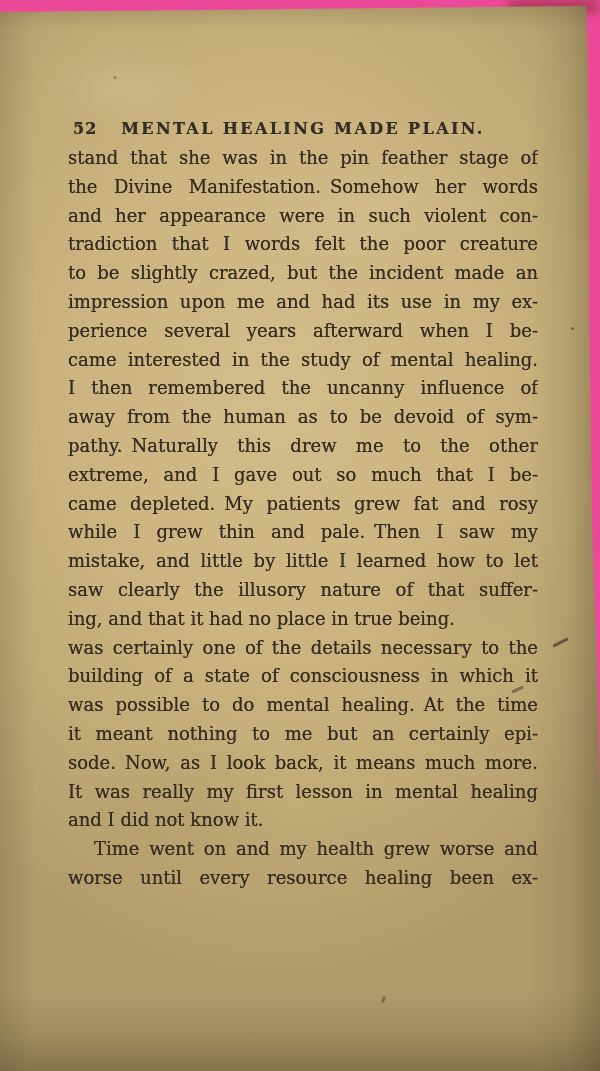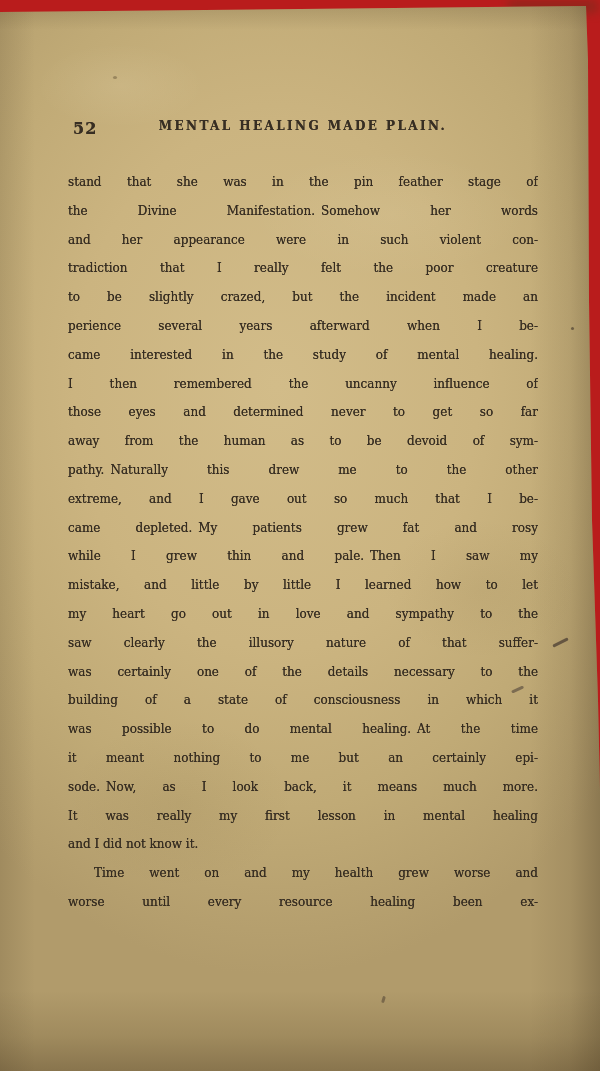--- a/index.html
+++ b/index.html
@@ -1,21 +1,21 @@
 <!DOCTYPE html>
 <html><head>
 <meta charset="utf-8">
 <style>
   html, body { margin: 0; padding: 0; background: #1a1612; }
 
   .scan {
     position: relative;
     width: 600px;
     height: 1071px;
-    background: #b91c1c;
+    background: #ec4899;
     overflow: hidden;
     font-family: "DejaVu Serif", "Liberation Serif", serif;
   }
 
   
   .corner-smudge {
     position: absolute;
     top: 0; right: 2px;
     width: 90px; height: 13px;
     background: #6e2f1c;
@@ -61,32 +61,32 @@
     z-index: 3;
   }
   .page-number {
     position: absolute; left: 5px; top: 0;
     font-size: 16px; font-weight: bold; letter-spacing: 1px;
     text-shadow: 0 0 .6px rgba(55,46,35,.8);
   }
   .running-title {
     position: absolute; left: 50%; top: 0;
     transform: translateX(-50%);
-    font-size: 12px; font-weight: bold; letter-spacing: 2.4px;
+    font-size: 16px; font-weight: bold; letter-spacing: 2.4px;
     white-space: nowrap;
     text-shadow: 0 0 .6px rgba(55,46,35,.8);
   }
 
   .body-text {
     position: absolute;
-    top: 168px; left: 68px;
+    top: 144px; left: 68px;
     width: 470px;
     z-index: 3;
     color: #352c21;
-    font-size: 12px;
+    font-size: 18px;
     text-shadow: 0 0 .6px rgba(53,44,33,.85);
   }
   .text-line {
     height: 28.8px;
     line-height: 28.8px;
     text-align: justify;
     text-align-last: justify;
     overflow: hidden;
     white-space: nowrap0; 
   }
@@ -130,34 +130,34 @@
     <div class="running-head">
       <span class="page-number">52</span>
       <span class="running-title">MENTAL HEALING MADE PLAIN.</span>
     </div>
 
     <div class="body-text">
         <div>
           <div class="text-line">stand that she was in the pin feather stage of</div>
           <div class="text-line">the Divine Manifestation. Somehow her words</div>
           <div class="text-line">and her appearance were in such violent con-</div>
-          <div class="text-line">tradiction that I really felt the poor creature</div>
+          <div class="text-line">tradiction that I words felt the poor creature</div>
           <div class="text-line">to be slightly crazed, but the incident made an</div>
+          <div class="text-line">impression upon me and had its use in my ex-</div>
           <div class="text-line">perience several years afterward when I be-</div>
           <div class="text-line">came interested in the study of mental healing.</div>
           <div class="text-line">I then remembered the uncanny influence of</div>
-          <div class="text-line">those eyes and determined never to get so far</div>
           <div class="text-line">away from the human as to be devoid of sym-</div>
           <div class="text-line">pathy. Naturally this drew me to the other</div>
           <div class="text-line">extreme, and I gave out so much that I be-</div>
           <div class="text-line">came depleted. My patients grew fat and rosy</div>
           <div class="text-line">while I grew thin and pale. Then I saw my</div>
           <div class="text-line">mistake, and little by little I learned how to let</div>
-          <div class="text-line">my heart go out in love and sympathy to the</div>
           <div class="text-line">saw clearly the illusory nature of that suffer-</div>
+          <div class="text-line no-just">ing, and that it had no place in true being.</div>
         </div>
         <div>
           <div class="text-line">was certainly one of the details necessary to the</div>
           <div class="text-line">building of a state of consciousness in which it</div>
           <div class="text-line">was possible to do mental healing. At the time</div>
           <div class="text-line">it meant nothing to me but an certainly epi-</div>
           <div class="text-line">sode. Now, as I look back, it means much more.</div>
           <div class="text-line">It was really my first lesson in mental healing</div>
           <div class="text-line no-just">and I did not know it.</div>
         </div>

